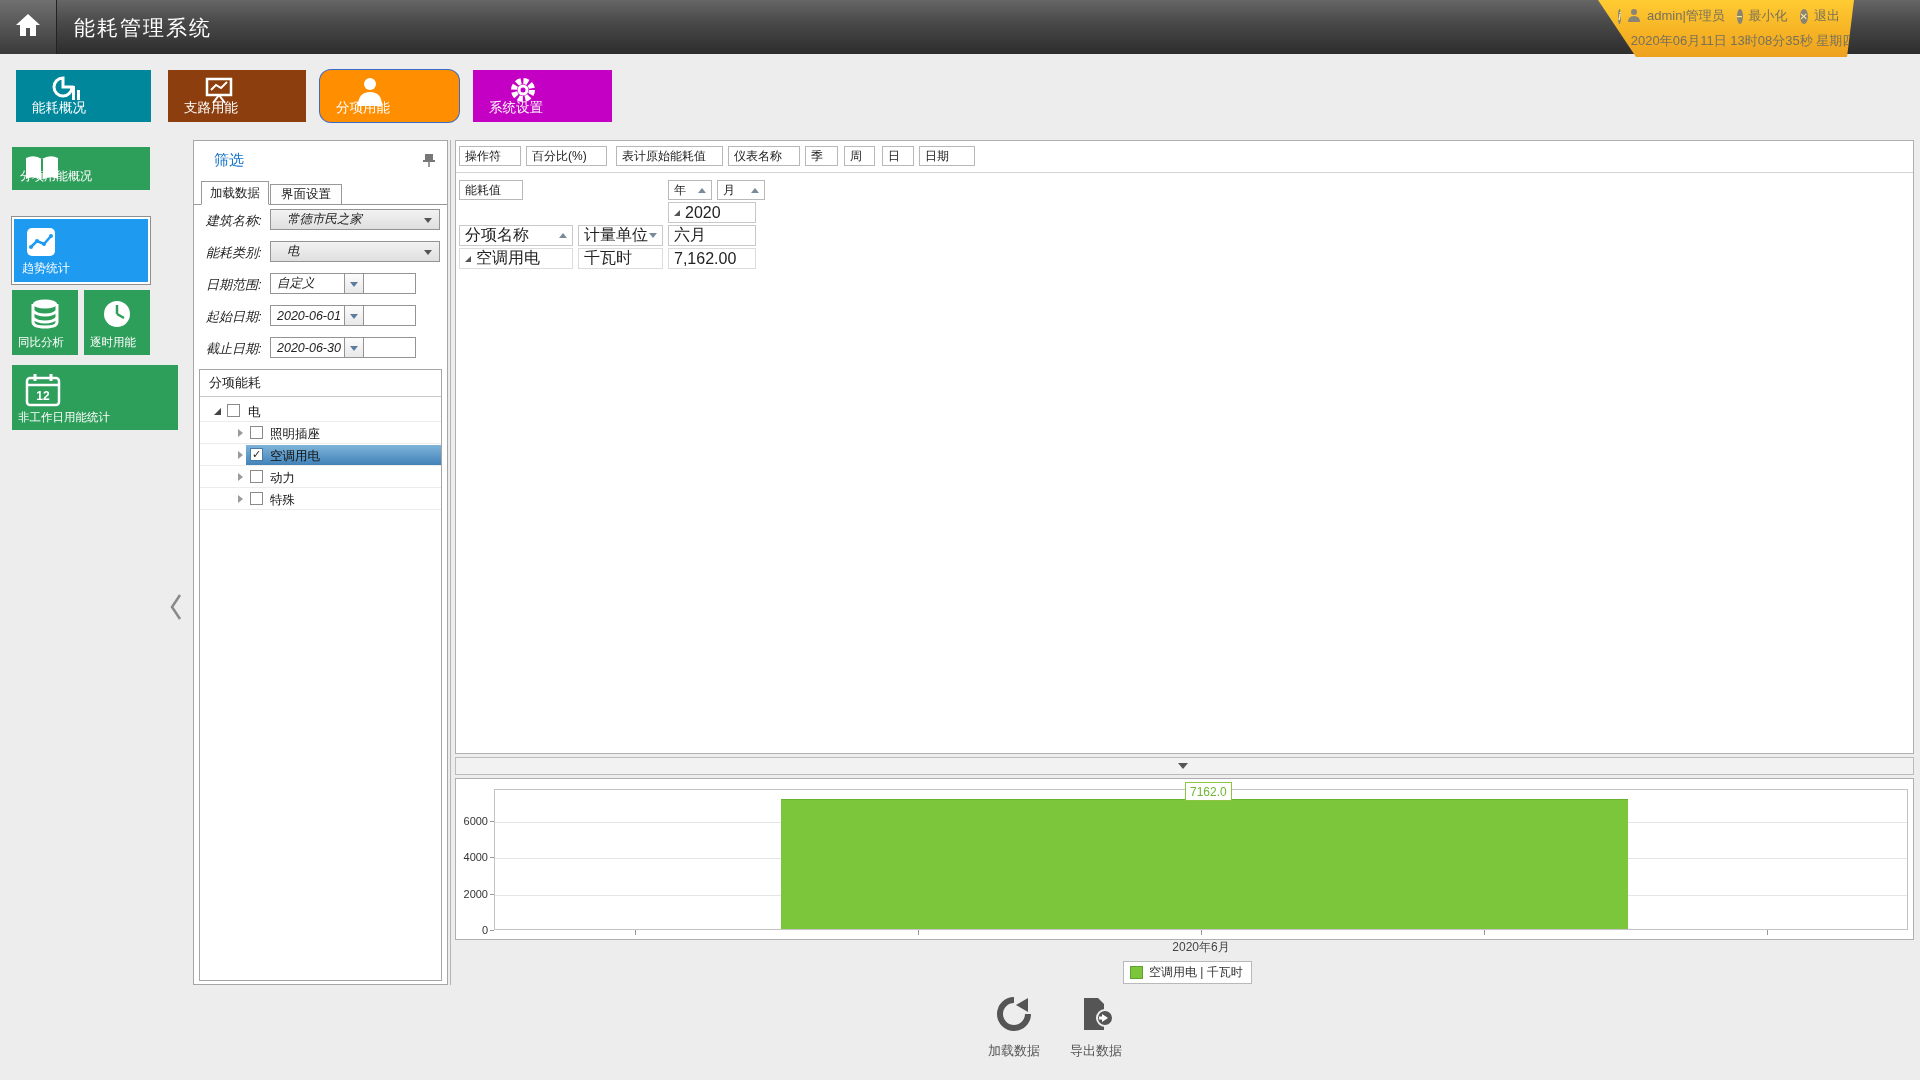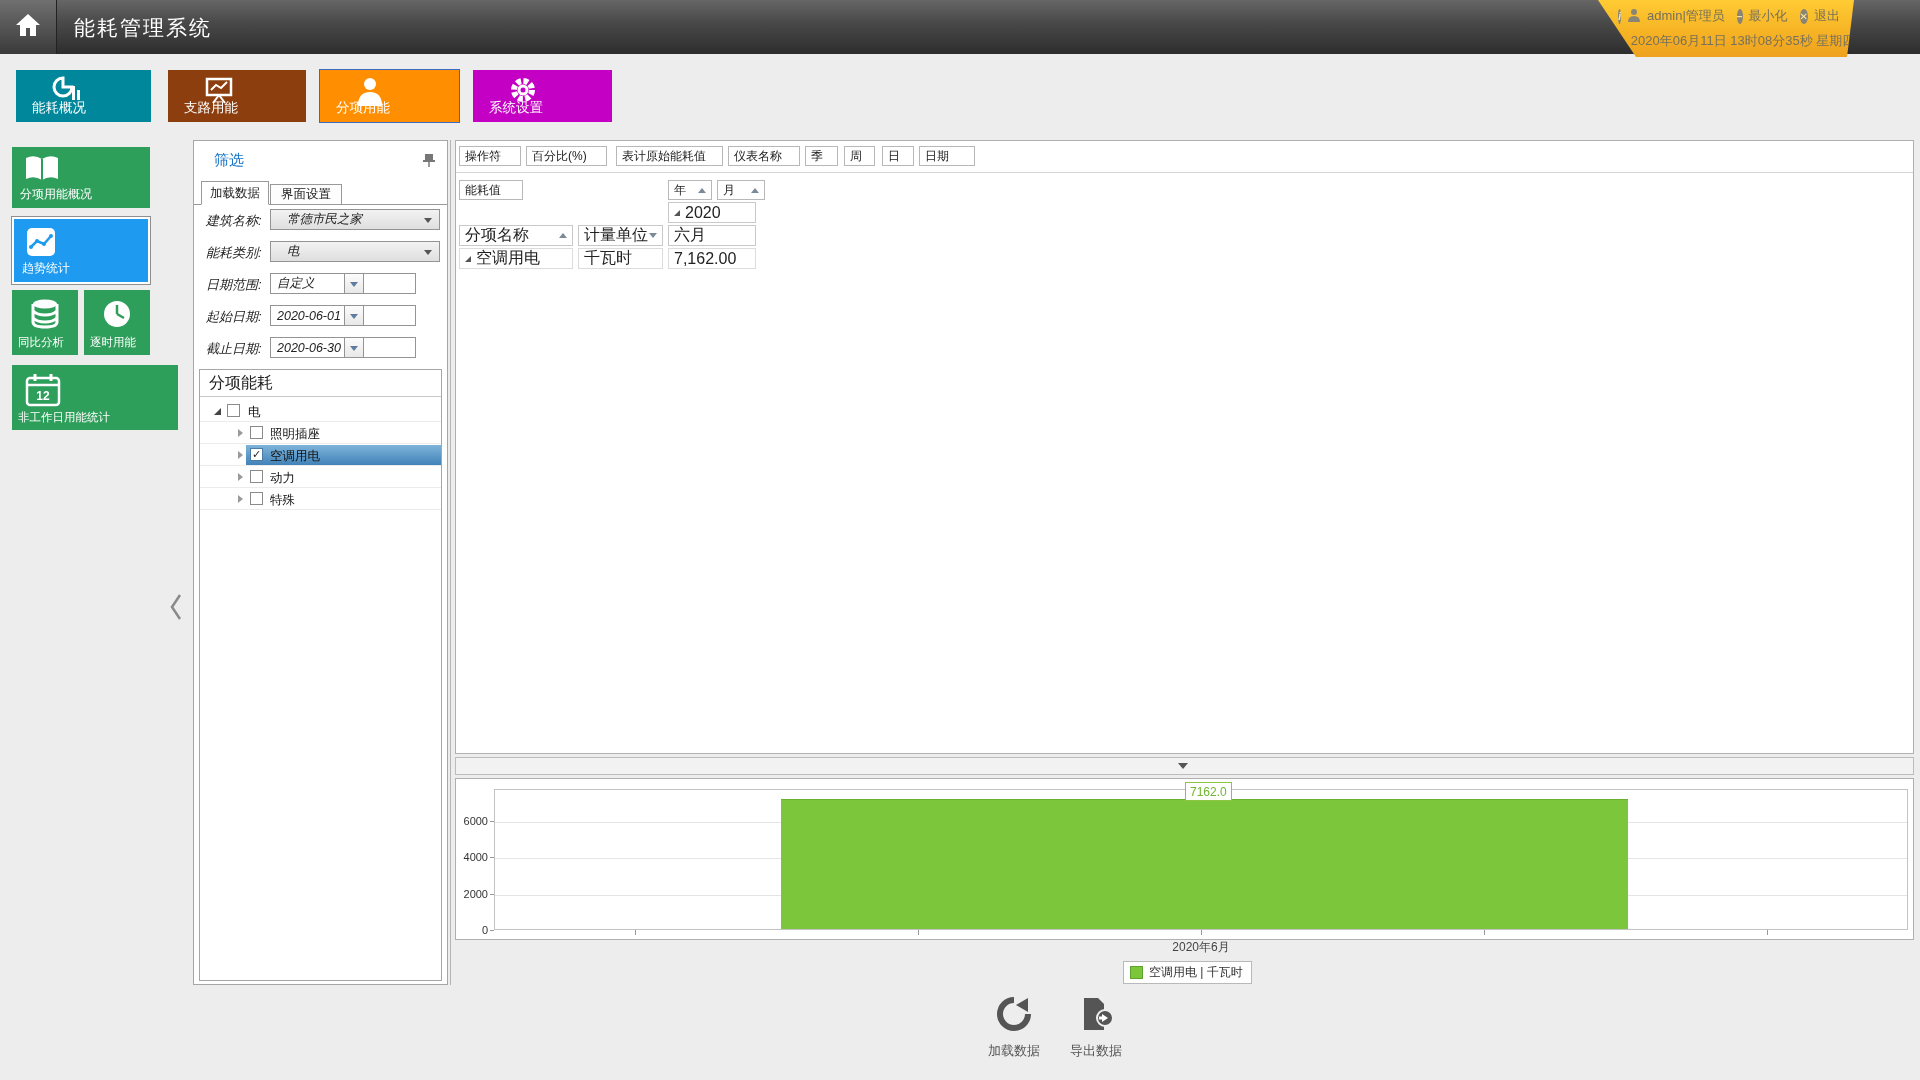--- a/index.html
+++ b/index.html
@@ -25,27 +25,27 @@
   .mini-circle { width:15px; height:15px; border-radius:50%; background:#8a8474; color:#FFE8A0;
                  font-size:10px; font-weight:bold; display:inline-flex; align-items:center; justify-content:center; }
   .badge-gap { width:10px; }
 
   
   .nav-tile { position:absolute; top:70px; height:52px; color:#fff; cursor:pointer; }
   .nav-tile .ntlabel { position:absolute; left:16px; bottom:5px; font-size:13.5px; }
   .nav-tile svg { position:absolute; left:36px; top:6px; }
   #nav-tab-0 { left:16px;  width:135px; background:#00879B; }
   #nav-tab-1 { left:168px; width:138px; background:#8C3E0E; }
-  #nav-tab-2 { left:320px; width:139px; background:#FF8E00; box-shadow:0 0 0 1px #3A6BC4; }
+  #nav-tab-2 { left:320px; width:139px; background:#FF8E00; box-shadow:0 0 0 1px #3A6BC4;border-radius:11px; }
   #nav-tab-3 { left:473px; width:139px; background:#C400C4; }
 
   
   .side-tile { position:absolute; background:#2E9E5B; color:#fff; cursor:pointer; }
   .side-tile .stlabel { position:absolute; left:8px; bottom:5px; font-size:12px; white-space:nowrap; }
-  #side-tile-0 { left:12px; top:147px; width:138px; height:61px; }
+  #side-tile-0 { left:12px; top:147px; width:138px; height:43px; }
   #side-tile-1 { left:12px; top:217px; width:138px; height:67px; background:#1E9BF0;
                  border:2px solid #fff; outline:1px solid #8f8f8f; }
   #side-tile-2 { left:12px; top:290px; width:66px; height:65px; }
   #side-tile-3 { left:84px; top:290px; width:66px; height:65px; }
   #side-tile-4 { left:12px; top:365px; width:166px; height:65px; }
   .side-tile svg { position:absolute; left:12px; top:8px; }
   #side-tile-2 svg, #side-tile-3 svg { left:17px; }
   #side-tile-2 .stlabel, #side-tile-3 .stlabel, #side-tile-4 .stlabel { font-size:11.5px; left:6px; }
 
   #collapse-chevron { position:absolute; left:168px; top:592px; width:16px; height:30px; cursor:pointer; }
@@ -70,21 +70,21 @@
   .sel-gray .chev { position:absolute; right:7px; top:8px; width:0; height:0;
                     border-left:4px solid transparent; border-right:4px solid transparent; border-top:5px solid #555; }
   .inp-white { width:146px; background:#fff; border:1px solid #949494; display:flex; align-items:center; padding:0 6px; }
   .combo-btn { position:absolute; left:150px; top:0; width:20px; height:21px; background:linear-gradient(180deg,#fcfcfc,#e8e8e8);
                border:1px solid #949494; cursor:pointer; }
   .combo-btn:after { content:""; position:absolute; left:5px; top:8px; width:0; height:0;
                      border-left:4px solid transparent; border-right:4px solid transparent; border-top:5px solid #5d7da0; }
 
   #tree-box { position:absolute; left:5px; top:228px; width:243px; height:612px; border:1px solid #a6a6a6; background:#fff; }
   #tree-header { position:absolute; left:0; top:0; width:100%; height:27px; border-bottom:1px solid #c9c9c9;
-                 font-size:16px; color:#222; display:flex; align-items:center; padding-left:9px; }
+                 font-size:13px; color:#222; display:flex; align-items:center; padding-left:9px; }
   .tree-row { position:absolute; left:0; width:100%; height:21px; border-bottom:1px solid #ececec;
               font-size:12.5px; color:#111; cursor:pointer; }
   .tree-hl { position:absolute; top:0; bottom:0; right:0; background:linear-gradient(180deg,#7fb4da,#4182b8); }
   .tri-exp { position:absolute; top:7px; width:0; height:0; border-left:7px solid transparent; border-bottom:7px solid #444; }
   .tri-col { position:absolute; top:6px; width:0; height:0; border-top:4px solid transparent;
              border-bottom:4px solid transparent; border-left:5px solid #9a9a9a; }
   .cbx { position:absolute; top:3px; width:13px; height:13px; background:#fff; border:1px solid #8a8a8a;
          font-size:11px; line-height:11px; text-align:center; color:#222; }
   .cbx.checked { border-color:#4a7ba6; font-weight:bold; }
   .tree-label { position:absolute; top:3px; }

